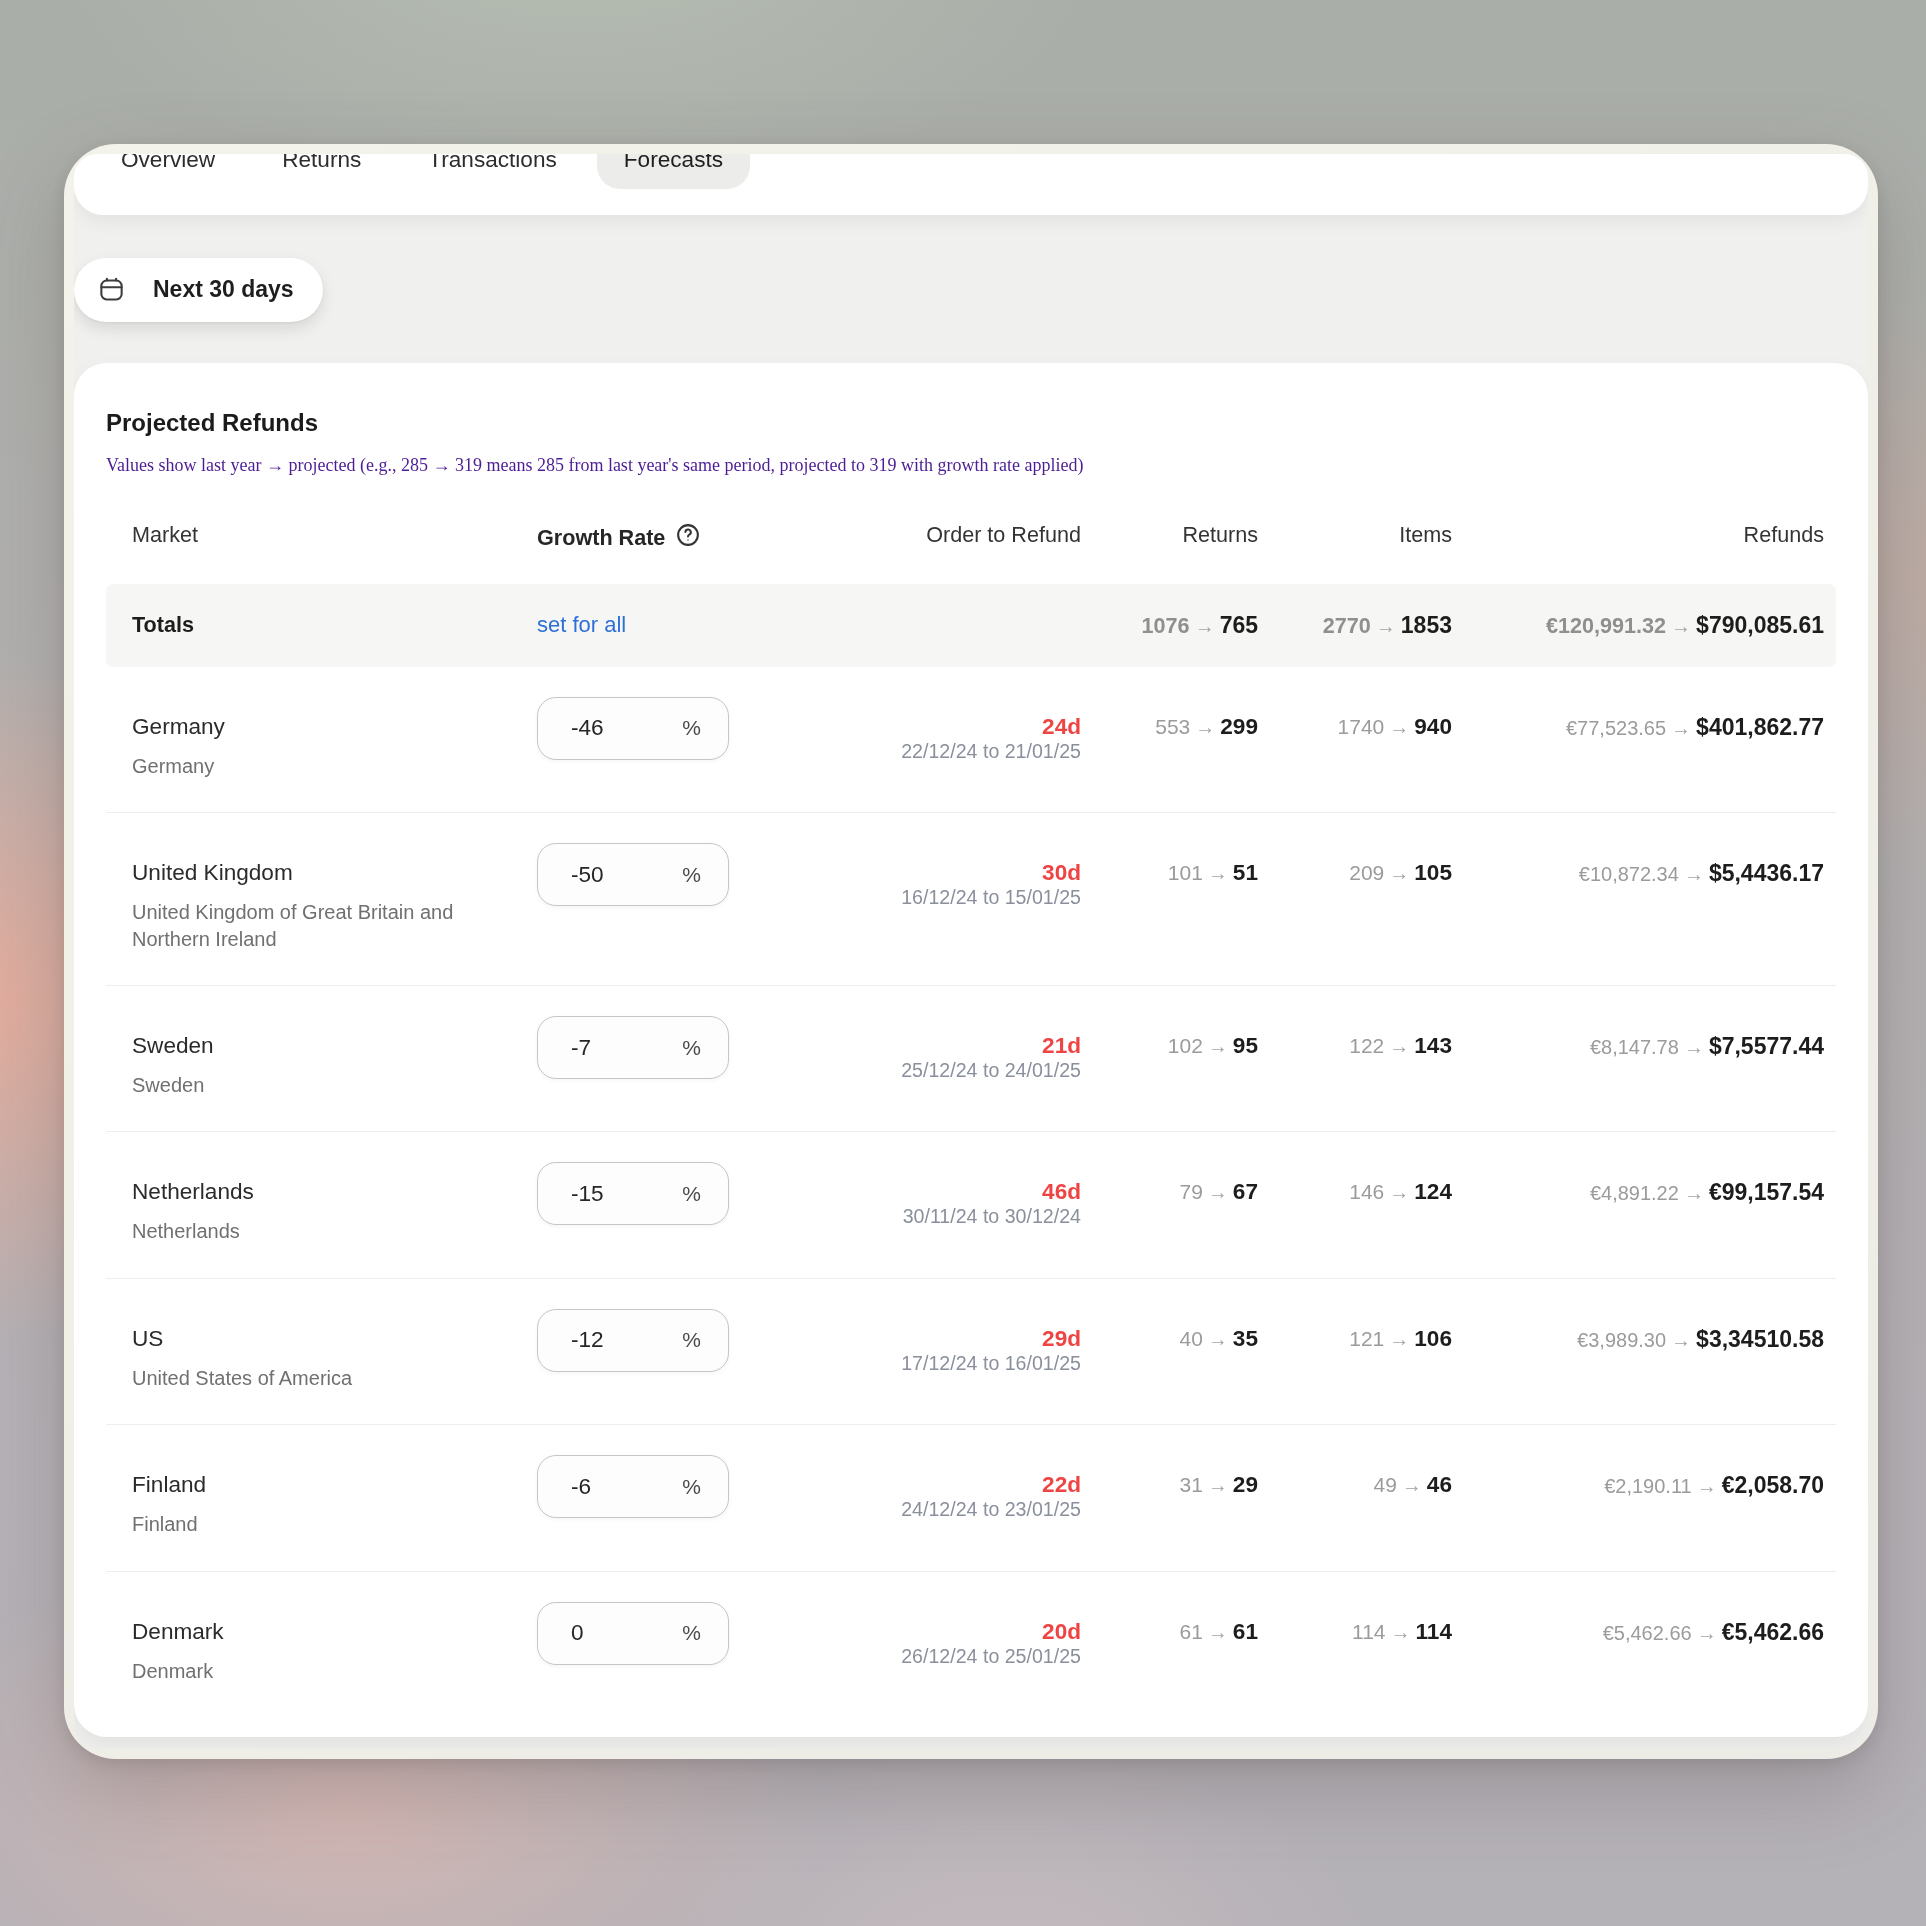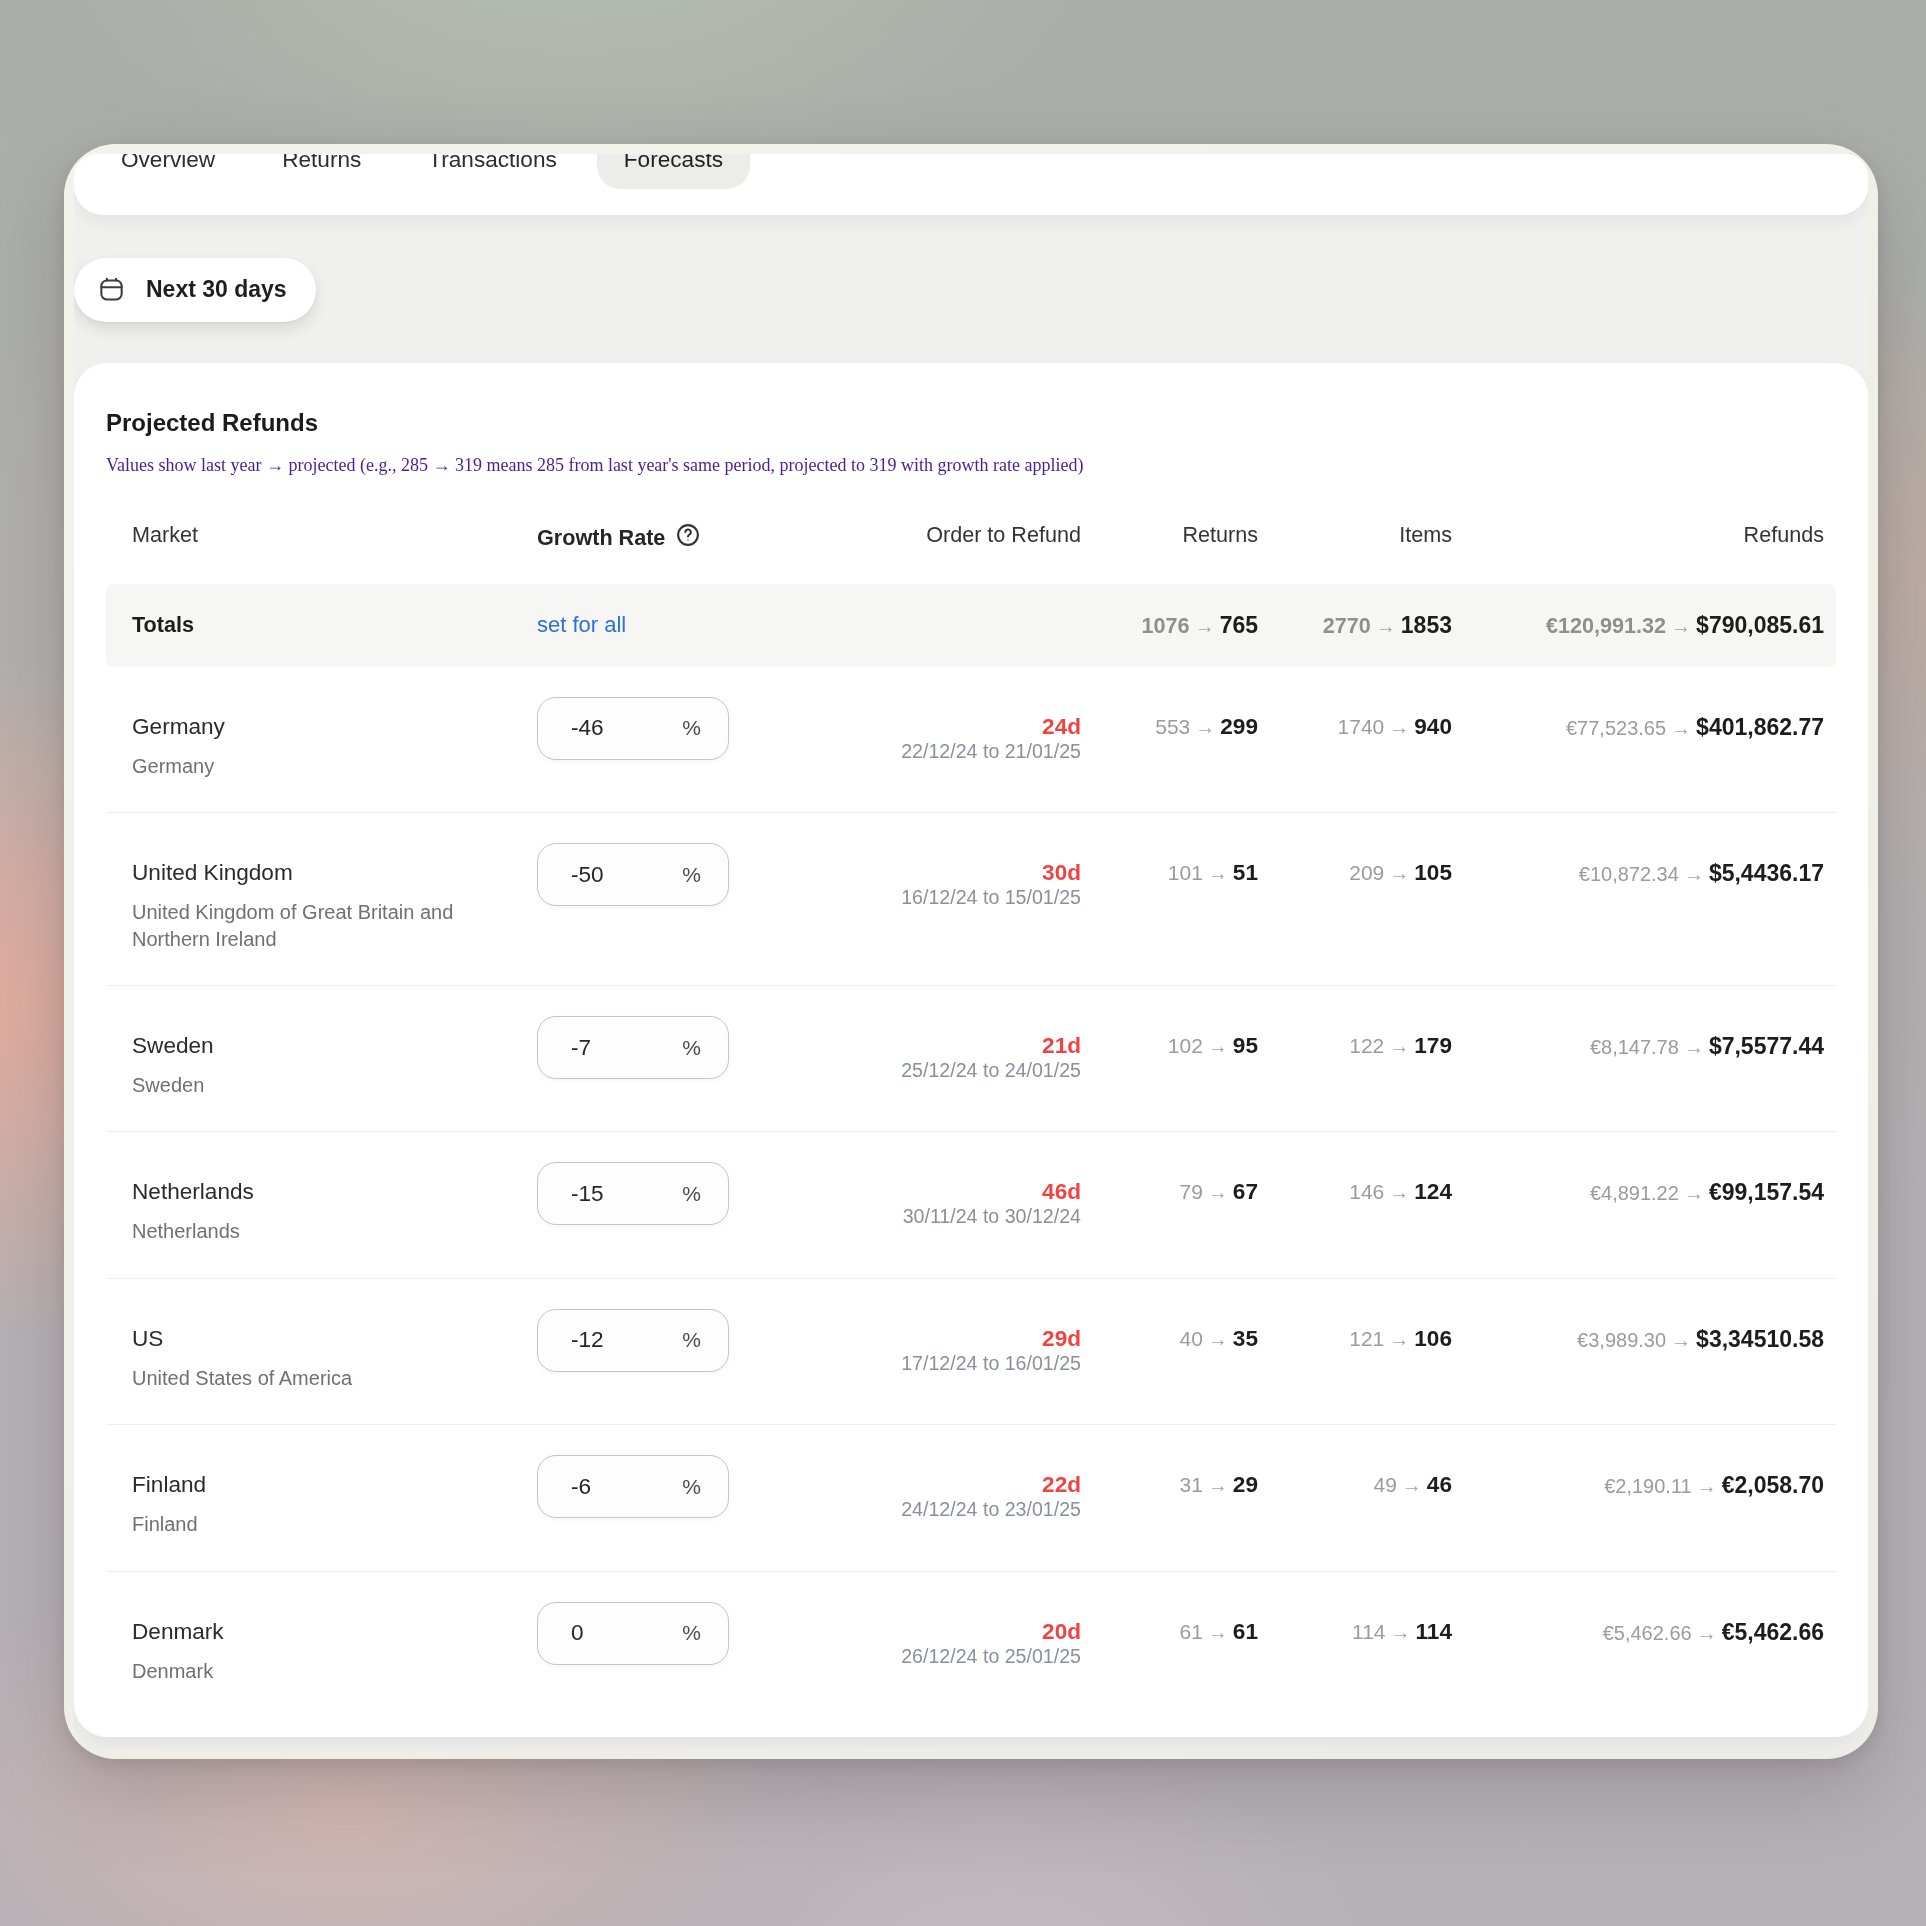--- a/index.html
+++ b/index.html
@@ -30,21 +30,21 @@
     display:flex;align-items:center;gap:13px;padding:0 20px;
     box-shadow:0 8px 17px rgba(0,0,0,.05);
   }
   .tab{
     font-size:22.6px;color:#2d2d2d;padding:16px 27px;border-radius:23px;white-space:nowrap;
   }
   .tab.active{background:#ececea;font-weight:500;color:#1f1f1f;}
   
   .period-row{flex:none;margin-top:43px;}
   .period-btn{
-    display:inline-flex;align-items:center;gap:20px;height:64px;padding:0 29px 0 23px;
+    display:inline-flex;align-items:center;gap:27px;height:64px;padding:0 29px 0 23px;
     background:#ffffff;border-radius:32px;font-size:23px;font-weight:600;color:#1e1e1e;
     box-shadow:0 7px 15px rgba(0,0,0,.10),0 1px 3px rgba(0,0,0,.05);
   }
   .period-btn svg{display:block;}
   
   .main-card{
     flex:1;margin-top:41px;margin-bottom:12px;background:#ffffff;border-radius:33px;
     padding:46px 32px 20px;box-sizing:border-box;
     box-shadow:0 10px 23px rgba(0,0,0,.06);
   }
@@ -217,21 +217,21 @@
             </div>
           </div>
           <div class="c-order">
             <div class="order-days">21d</div>
             <div class="order-range">25/12/24 to 24/01/25</div>
           </div>
           <div class="c-ret">
             <span class="from">102</span><span class="arr">→</span><span class="to">95</span>
           </div>
           <div class="c-items">
-            <span class="from">122</span><span class="arr">→</span><span class="to">179</span>
+            <span class="from">122</span><span class="arr">→</span><span class="to">143</span>
           </div>
           <div class="c-ref">
             <span class="from">€8,147.78</span><span class="arr">→</span><span class="to">$7,5577.44</span>
           </div>
         </div>
 
         <div class="grid row">
           <div class="c-name">
             <div class="market-name">Netherlands</div>
             <div class="market-sub">Netherlands</div>

